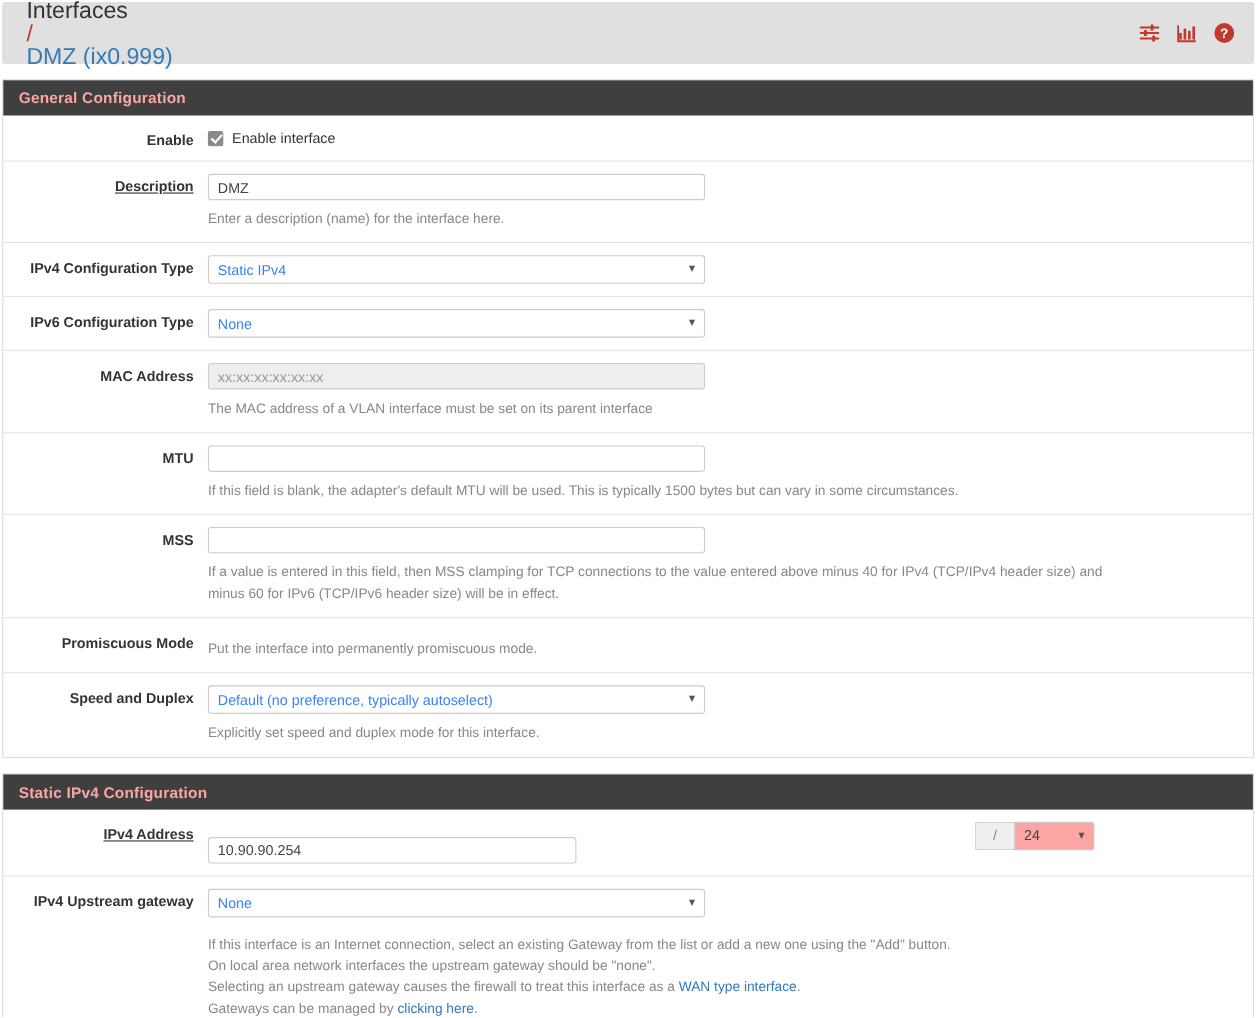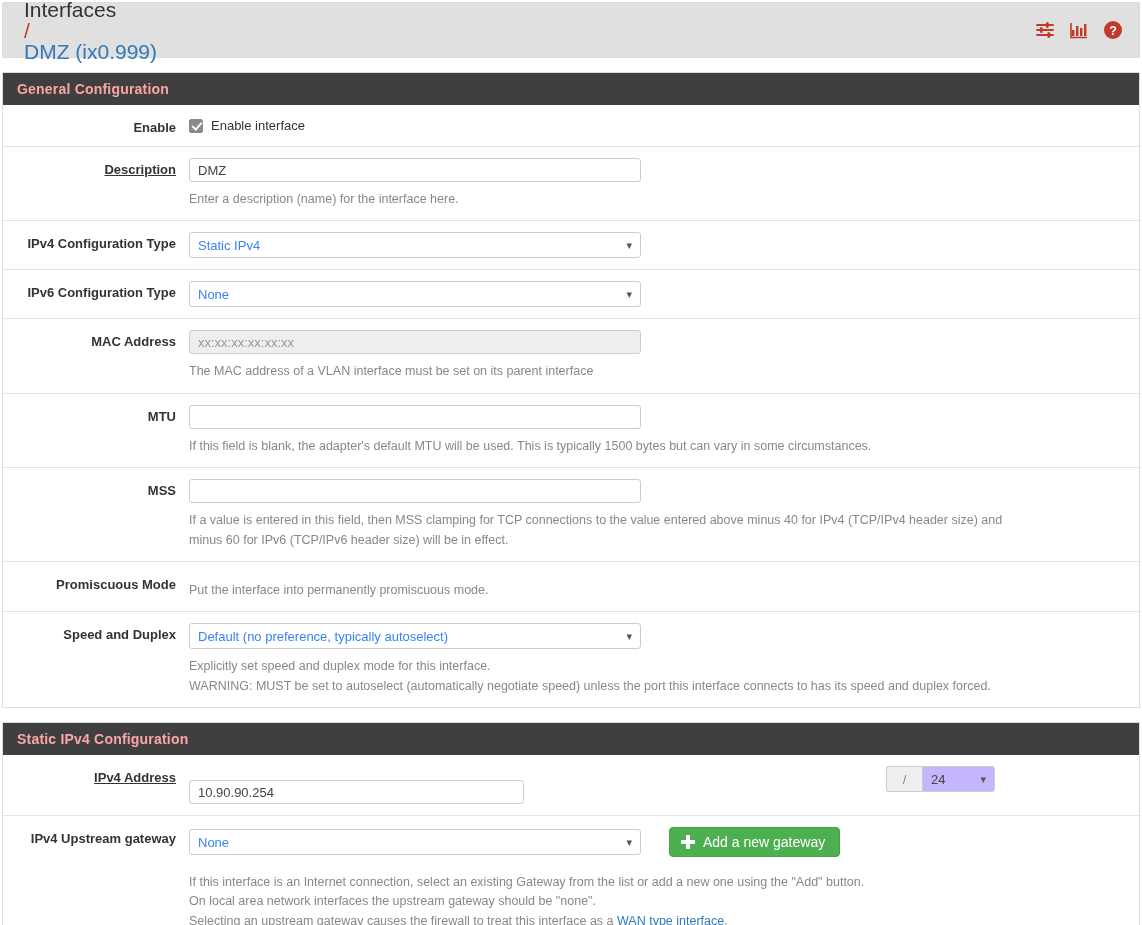--- a/index.html
+++ b/index.html
@@ -228,21 +228,21 @@
   }
   .prefix-sel {
     width: 100%;
     height: 26px;
     padding: 2px 22px 2px 8px;
     font-family: "Liberation Sans", sans-serif;
     font-size: 13px;
     color: #444444;
     border: 1px solid #cccccc;
     border-radius: 0 3px 3px 0;
-    background: #c4b5fd;
+    background: #fca5a5;
     -webkit-appearance: none;
     -moz-appearance: none;
     appearance: none;
     outline: none;
   }
 
   
   .gw-row {
     display: flex;
     align-items: center;
@@ -414,21 +414,20 @@
         <div class="form-label">Speed and Duplex</div>
         <div class="form-field">
           <span class="sel-wrap">
             <select class="sel">
               <option>Default (no preference, typically autoselect)</option>
             </select>
             <span class="sel-caret">▾</span>
           </span>
           <div class="help">
             <div>Explicitly set speed and duplex mode for this interface.</div>
-            <div>WARNING: MUST be set to autoselect (automatically negotiate speed) unless the port this interface connects to has its speed and duplex forced.</div>
           </div>
         </div>
       </div>
 
     </div>
   </div>
 
   <div class="panel">
     <div class="panel-heading">Static IPv4 Configuration</div>
     <div class="panel-body">
@@ -456,24 +455,20 @@
       <div class="form-row" style="border-bottom:none; padding-bottom:2px;">
         <div class="form-label">IPv4 Upstream gateway</div>
         <div class="form-field">
           <div class="gw-row">
             <span class="sel-wrap">
               <select class="sel">
                 <option>None</option>
               </select>
               <span class="sel-caret">▾</span>
             </span>
-            <button class="btn-add">
-              <span class="plus"></span>
-              <span>Add a new gateway</span>
-            </button>
           </div>
         </div>
       </div>
 
       <div class="gw-help-row">
         <div class="form-label"></div>
         <div class="form-field">
           <div class="help">
             <div>If this interface is an Internet connection, select an existing Gateway from the list or add a new one using the "Add" button.</div>
             <div>On local area network interfaces the upstream gateway should be "none".</div>

